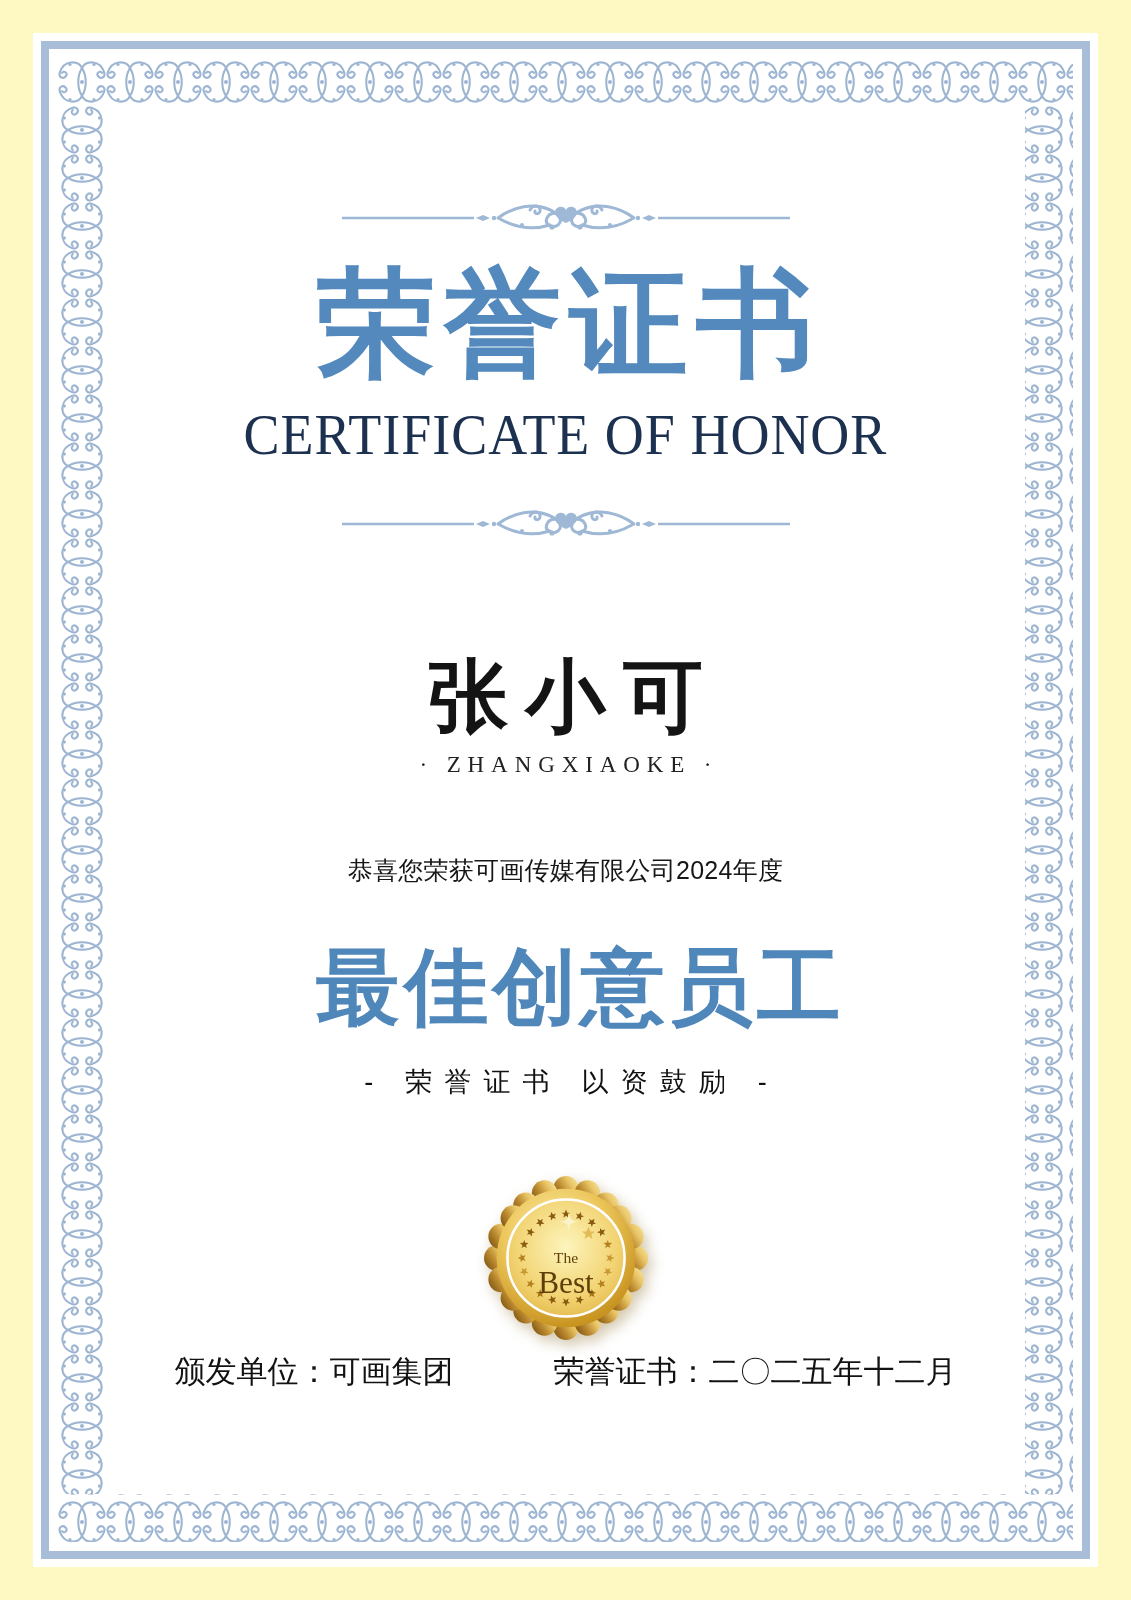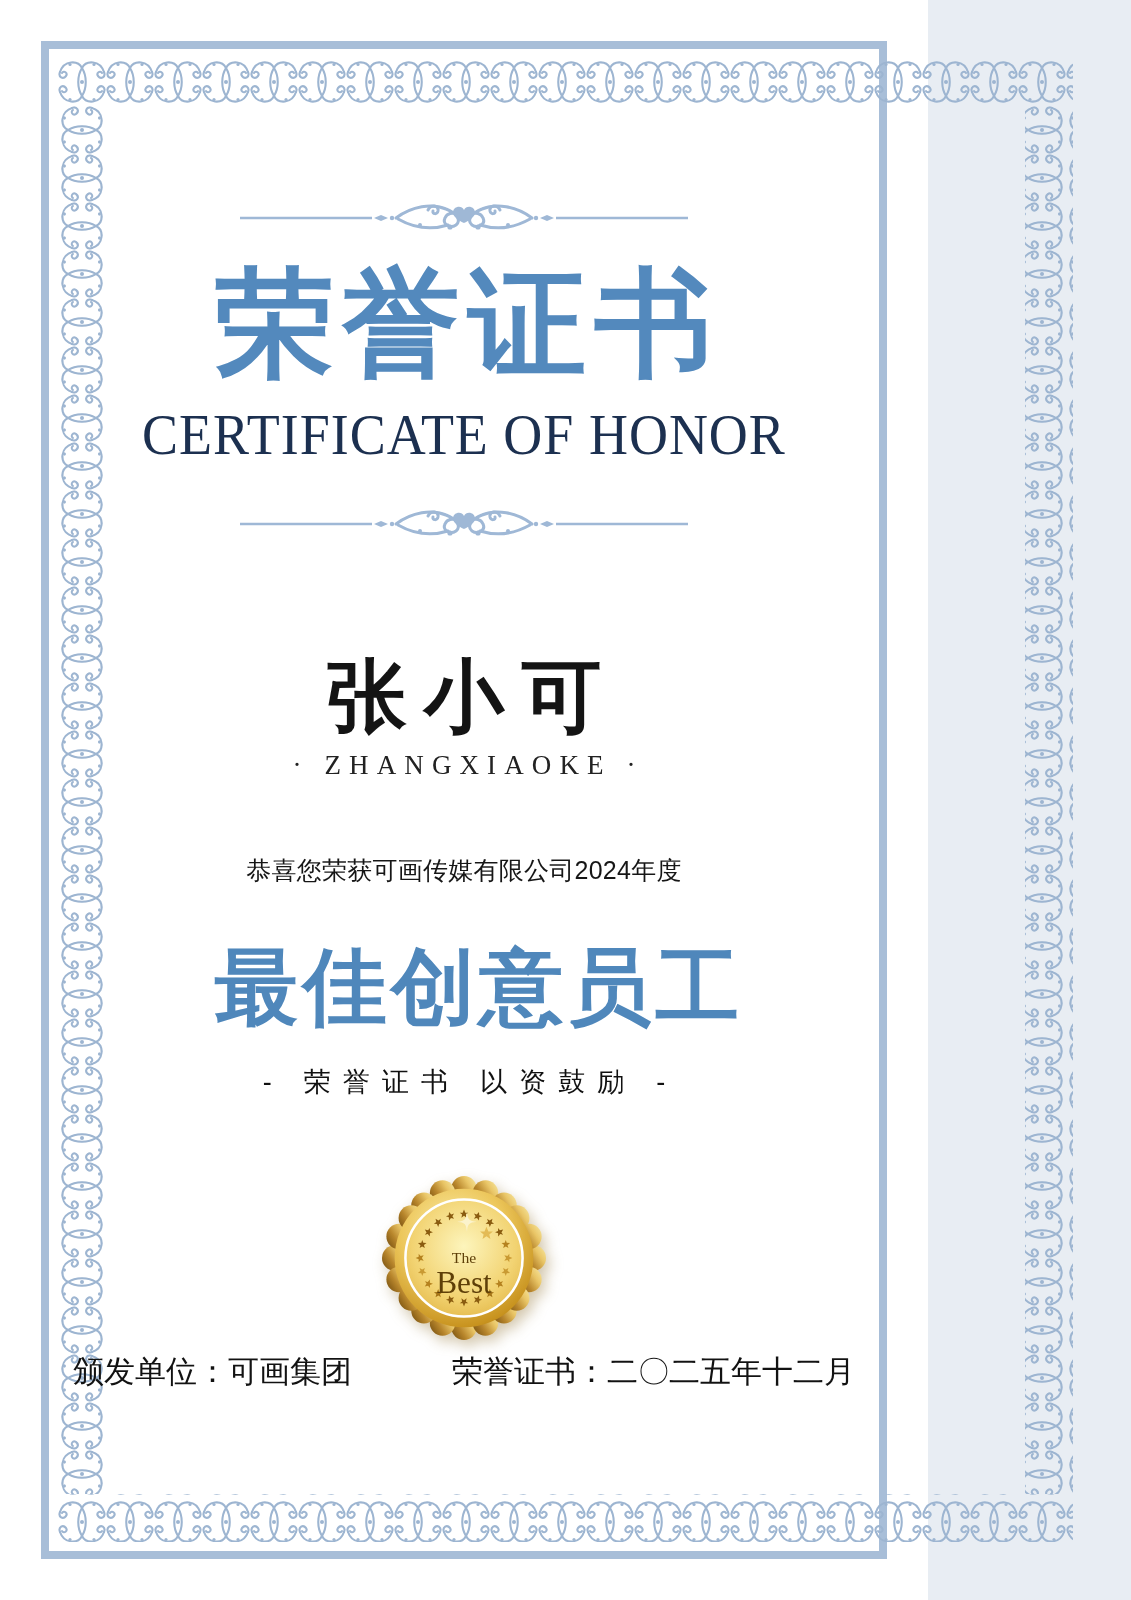--- a/index.html
+++ b/index.html
@@ -1,36 +1,36 @@
 <!DOCTYPE html>
 <html><head>
 <meta charset="utf-8">
 <style>
   html,body{margin:0;padding:0;}
   body{width:1131px;height:1600px;overflow:hidden;background:#e8edf3;
        font-family:"Liberation Sans","DejaVu Sans",sans-serif;}
-  .page{position:relative;width:928px;height:1600px;background:#ffffff;}
+  .page{position:relative;width:1131px;height:1600px;background:#fef9c3;}
   .frame-white-1{position:absolute;inset:33px;background:#ffffff;}
   .frame-blue-2{position:absolute;inset:41px;background:#a8bed8;}
   .frame-white-2{position:absolute;inset:49px;background:#ffffff;}
   .lace{position:absolute;left:58px;top:58px;}
   .content{position:absolute;inset:0;}
   .content > *{position:absolute;left:0;right:0;text-align:center;margin:0;}
   .divider{left:50%;transform:translateX(-50%);}
   .divider-top{top:200px;}
   .divider-bottom{top:506px;}
   .title-cn{top:252px;line-height:145px;font-size:118px;font-weight:700;
             color:#5389bd;letter-spacing:0.07em;padding-left:0.07em;
             font-family:"Liberation Serif","DejaVu Serif",serif;}
   .title-en{top:402px;line-height:66px;font-size:54px;color:#1c3050;
             letter-spacing:1px;font-family:"Liberation Serif","DejaVu Serif",serif;
             transform:scaleY(1.06);}
   .name{top:642px;line-height:110px;font-size:80px;font-weight:700;color:#141414;
         letter-spacing:0.22em;padding-left:0.22em;}
-  .latin{top:748px;line-height:34px;font-size:27px;color:#222222;
+  .latin{top:748px;line-height:34px;font-size:23px;color:#222222;
          letter-spacing:0.3em;padding-left:0.3em;
          font-family:"Liberation Serif","DejaVu Serif",serif;}
   .desc{top:840px;line-height:60px;font-size:25px;font-weight:400;color:#161616;
         letter-spacing:0.01em;}
   .award{top:928px;line-height:120px;font-size:84px;font-weight:700;color:#4f87bb;
          letter-spacing:0.05em;padding-left:0.05em;
          font-family:"Liberation Serif","DejaVu Serif",serif;margin-left:26px;}
   .motto{top:1058px;line-height:48px;font-size:27px;font-weight:500;color:#111111;
          letter-spacing:0.45em;padding-left:0.45em;}
   .badge{top:1175px;left:50%;right:auto;transform:translateX(-50%);

